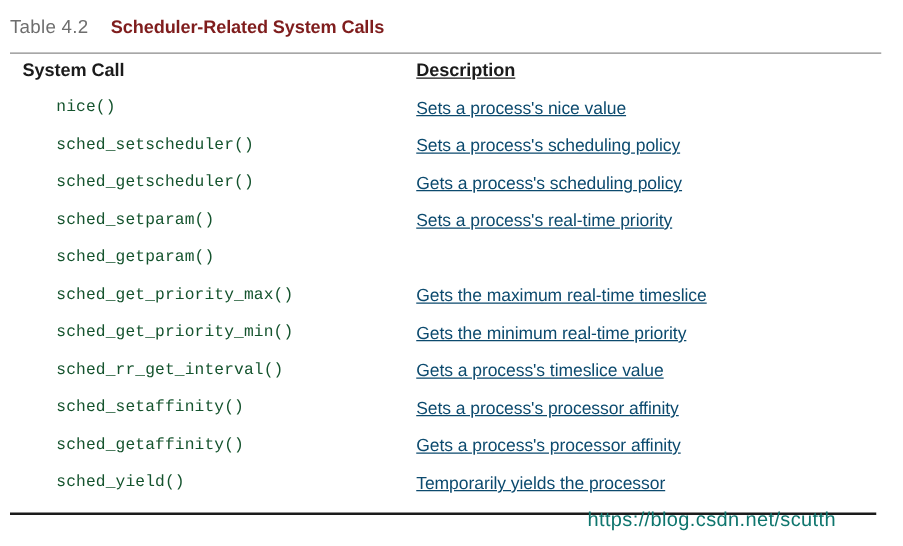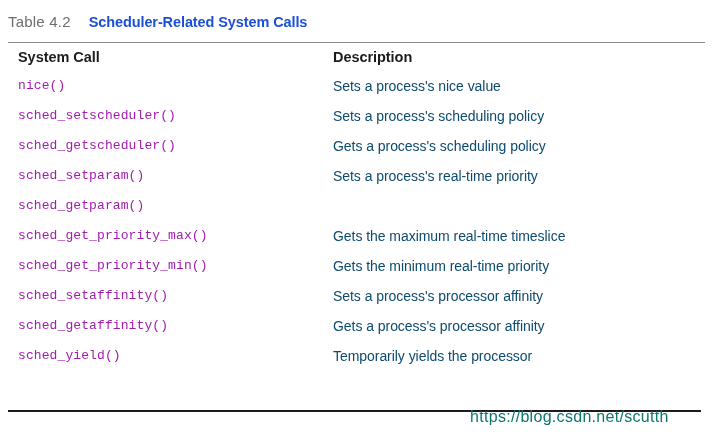--- a/index.html
+++ b/index.html
@@ -29,21 +29,21 @@
     font-family: "Liberation Sans", sans-serif;
     font-size: 15px;
     font-weight: 400;
     color: #6e6e6e;
     letter-spacing: 0.2px;
   }
   .caption-title {
     font-family: "Liberation Sans", sans-serif;
     font-size: 14.5px;
     font-weight: bold;
-    color: #1d4ed8;
+    color: #7f1d1d;
     margin-left: 18px;
     letter-spacing: -0.1px;
   }
 
   
   .rule-top {
     position: absolute;
     left: 8px;
     top: 42px;
     width: 697px;
@@ -76,37 +76,39 @@
     position: absolute;
     left: 18px;
     top: 0;
     white-space: nowrap;
   }
   .cell-desc {
     position: absolute;
     left: 333px;
     top: 0;
     white-space: nowrap;
+    text-decoration: underline;
   }
 
   .header-row .cell-call,
   .header-row .cell-desc {
     font-family: "Liberation Sans", sans-serif;
     font-size: 14.5px;
     font-weight: bold;
     color: #1b1b1b;
     letter-spacing: -0.05px;
   }
 
   .body-row .cell-call {
     font-family: "Liberation Mono", "DejaVu Sans Mono", monospace;
     font-size: 13px;
     font-weight: 400;
-    color: #a21caf;
+    color: #14532d;
     letter-spacing: 0.1px;
+    margin-left: 27px;
   }
   .body-row .cell-desc {
     font-family: "Liberation Sans", sans-serif;
     font-size: 14px;
     font-weight: 400;
     color: #0c4a6e;
     letter-spacing: -0.05px;
   }
 
   
@@ -159,20 +161,24 @@
     </div>
     <div class="row body-row">
       <div class="cell-call">sched_get_priority_max()</div>
       <div class="cell-desc">Gets the maximum real-time timeslice</div>
     </div>
     <div class="row body-row">
       <div class="cell-call">sched_get_priority_min()</div>
       <div class="cell-desc">Gets the minimum real-time priority</div>
     </div>
     <div class="row body-row">
+      <div class="cell-call">sched_rr_get_interval()</div>
+      <div class="cell-desc">Gets a process's timeslice value</div>
+    </div>
+    <div class="row body-row">
       <div class="cell-call">sched_setaffinity()</div>
       <div class="cell-desc">Sets a process's processor affinity</div>
     </div>
     <div class="row body-row">
       <div class="cell-call">sched_getaffinity()</div>
       <div class="cell-desc">Gets a process's processor affinity</div>
     </div>
     <div class="row body-row">
       <div class="cell-call">sched_yield()</div>
       <div class="cell-desc">Temporarily yields the processor</div>

